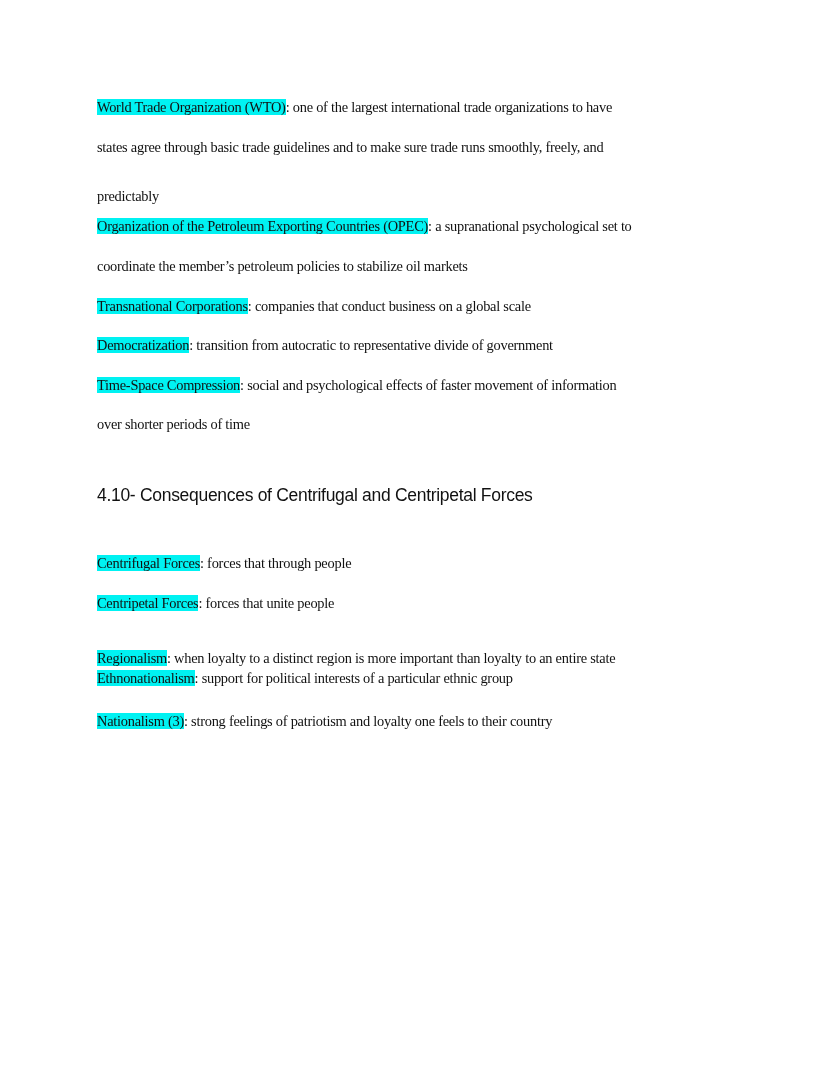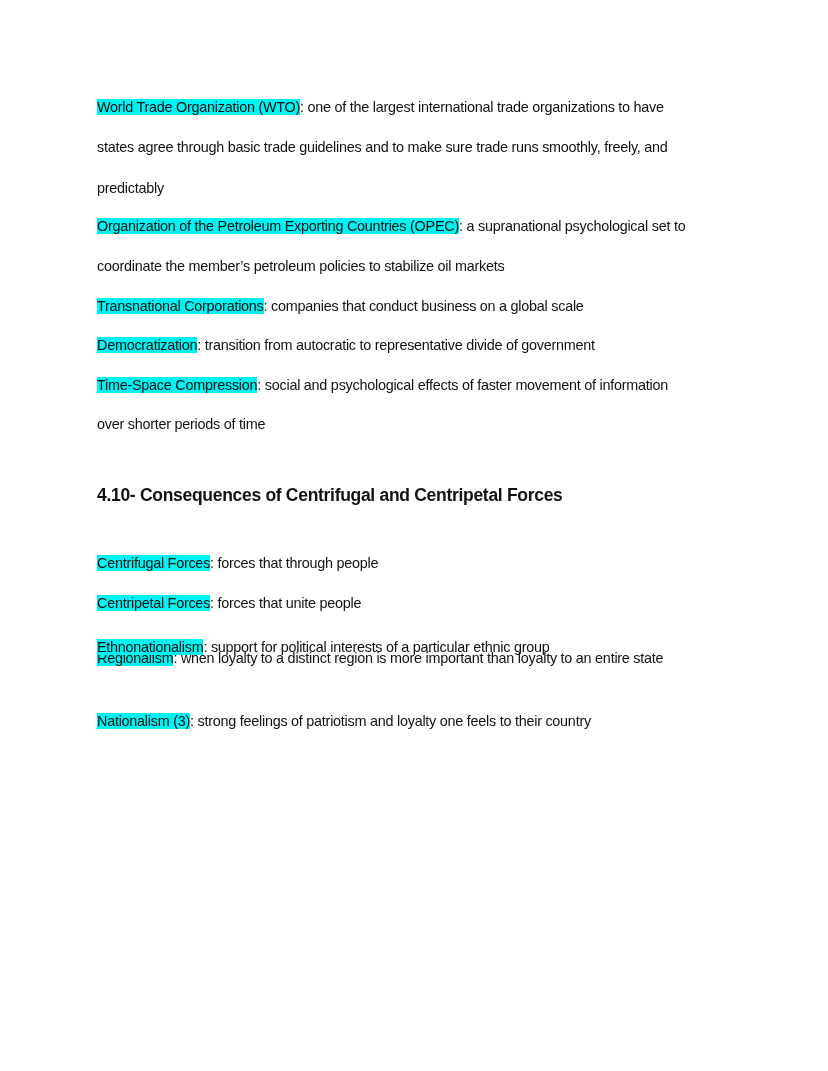--- a/index.html
+++ b/index.html
@@ -1,42 +1,42 @@
 <!DOCTYPE html>
 <html><head>
 <meta charset="utf-8">
 <style>
   html, body { margin: 0; padding: 0; background: #ffffff; }
   body { width: 828px; height: 1071px; position: relative; overflow: hidden;
          font-family: "Liberation Sans", "DejaVu Sans", sans-serif; color: #111111; }
   .page { position: absolute; left: 97px; top: 0; width: 640px; }
-  .line { position: absolute; left: 0; white-space: nowrap; font-size: 14.4px; line-height: 20px; letter-spacing: -0.25px; }
+  .line { position: absolute; left: 0; white-space: nowrap; font-size: 14.4px; line-height: 20px; letter-spacing: -0.25px; font-family: Liberation Serif, serif; }
   .hl { background: #00f2f2; }
-  .heading { position: absolute; left: 0; font-size: 17.5px; font-weight: bold; white-space: nowrap; letter-spacing: -0.3px; }
+  .heading { position: absolute; left: 0; font-size: 17.5px; font-weight: normal; white-space: nowrap; letter-spacing: -0.3px; }
 </style>
 </head>
 <body>
 
 <div class="page">
 
   <div class="line" style="top:97px"><span class="hl">World Trade Organization (WTO)</span><span>: one of the largest international trade organizations to have</span></div>
   <div class="line" style="top:137px">states agree through basic trade guidelines and to make sure trade runs smoothly, freely, and</div>
-  <div class="line" style="top:178px">predictably</div>
+  <div class="line" style="top:186px">predictably</div>
 
   <div class="line" style="top:216px"><span class="hl">Organization of the Petroleum Exporting Countries (OPEC)</span><span>: a supranational psychological set to</span></div>
   <div class="line" style="top:256px">coordinate the member’s petroleum policies to stabilize oil markets</div>
 
   <div class="line" style="top:296px"><span class="hl">Transnational Corporations</span><span>: companies that conduct business on a global scale</span></div>
 
   <div class="line" style="top:335px"><span class="hl">Democratization</span><span>: transition from autocratic to representative divide of government</span></div>
 
   <div class="line" style="top:375px"><span class="hl">Time-Space Compression</span><span>: social and psychological effects of faster movement of information</span></div>
   <div class="line" style="top:414px">over shorter periods of time</div>
 
   <div class="heading" style="top:485px">4.10- Consequences of Centrifugal and Centripetal Forces</div>
 
   <div class="line" style="top:553px"><span class="hl">Centrifugal Forces</span><span>: forces that through people</span></div>
   <div class="line" style="top:593px"><span class="hl">Centripetal Forces</span><span>: forces that unite people</span></div>
   <div class="line" style="top:648px"><span class="hl">Regionalism</span><span>: when loyalty to a distinct region is more important than loyalty to an entire state</span></div>
-  <div class="line" style="top:637px"><span class="hl">Ethnonationalism</span><span>: support for political interests of a particular ethnic group</span></div>
+  <div class="line" style="top:668px"><span class="hl">Ethnonationalism</span><span>: support for political interests of a particular ethnic group</span></div>
   <div class="line" style="top:711px"><span class="hl">Nationalism (3)</span><span>: strong feelings of patriotism and loyalty one feels to their country</span></div>
 
 </div>
 
 </body></html>

